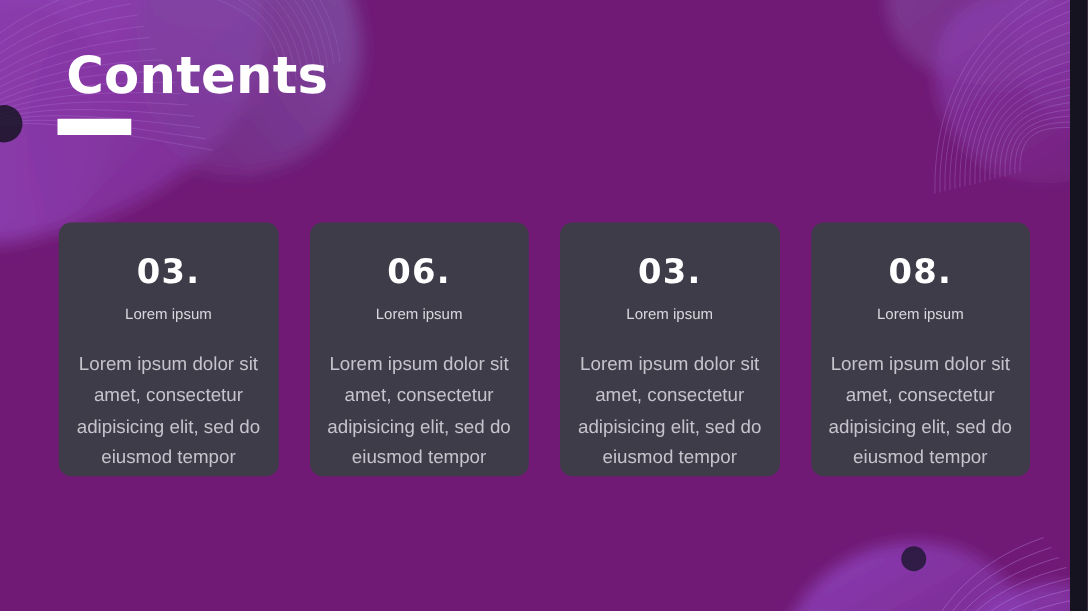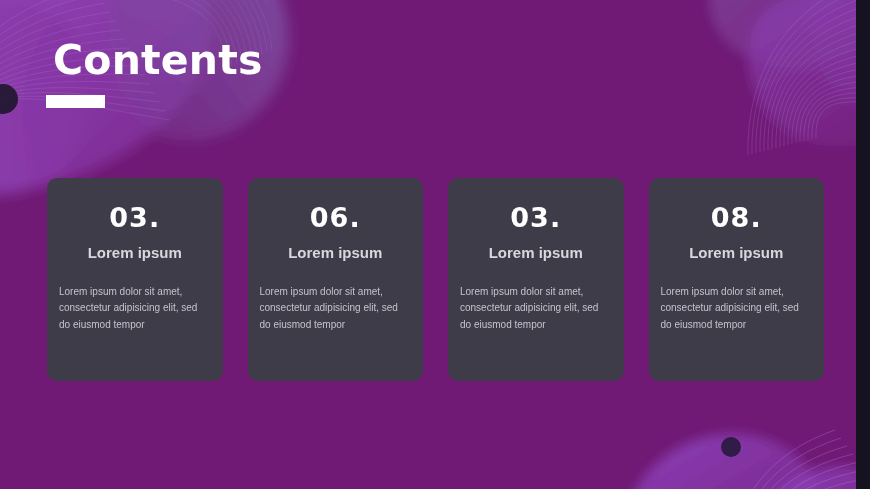--- a/index.html
+++ b/index.html
@@ -74,30 +74,31 @@
   .card-number {
     font-size: 27px;
     font-weight: bold;
     color: #ffffff;
     letter-spacing: 1px;
     line-height: 1;
     font-family: "DejaVu Sans", sans-serif;
   }
   .card-subtitle {
     margin-top: 14px;
-    font-size: 15px;
+    font-size: 12px;
     color: #d9d7dd;
     line-height: 1.1;
-    font-weight: bold;
+    font-weight: normal;
   }
   .card-body {
     margin-top: 22px;
-    font-size: 10px;
+    font-size: 15px;
     line-height: 1.65;
     color: #c6c3cc;
+    text-align: center;
     max-width: 158px;
   }
 </style>
 </head>
 <body>
 
 <div id="slide">
 
   <div class="deco-layer">
 

